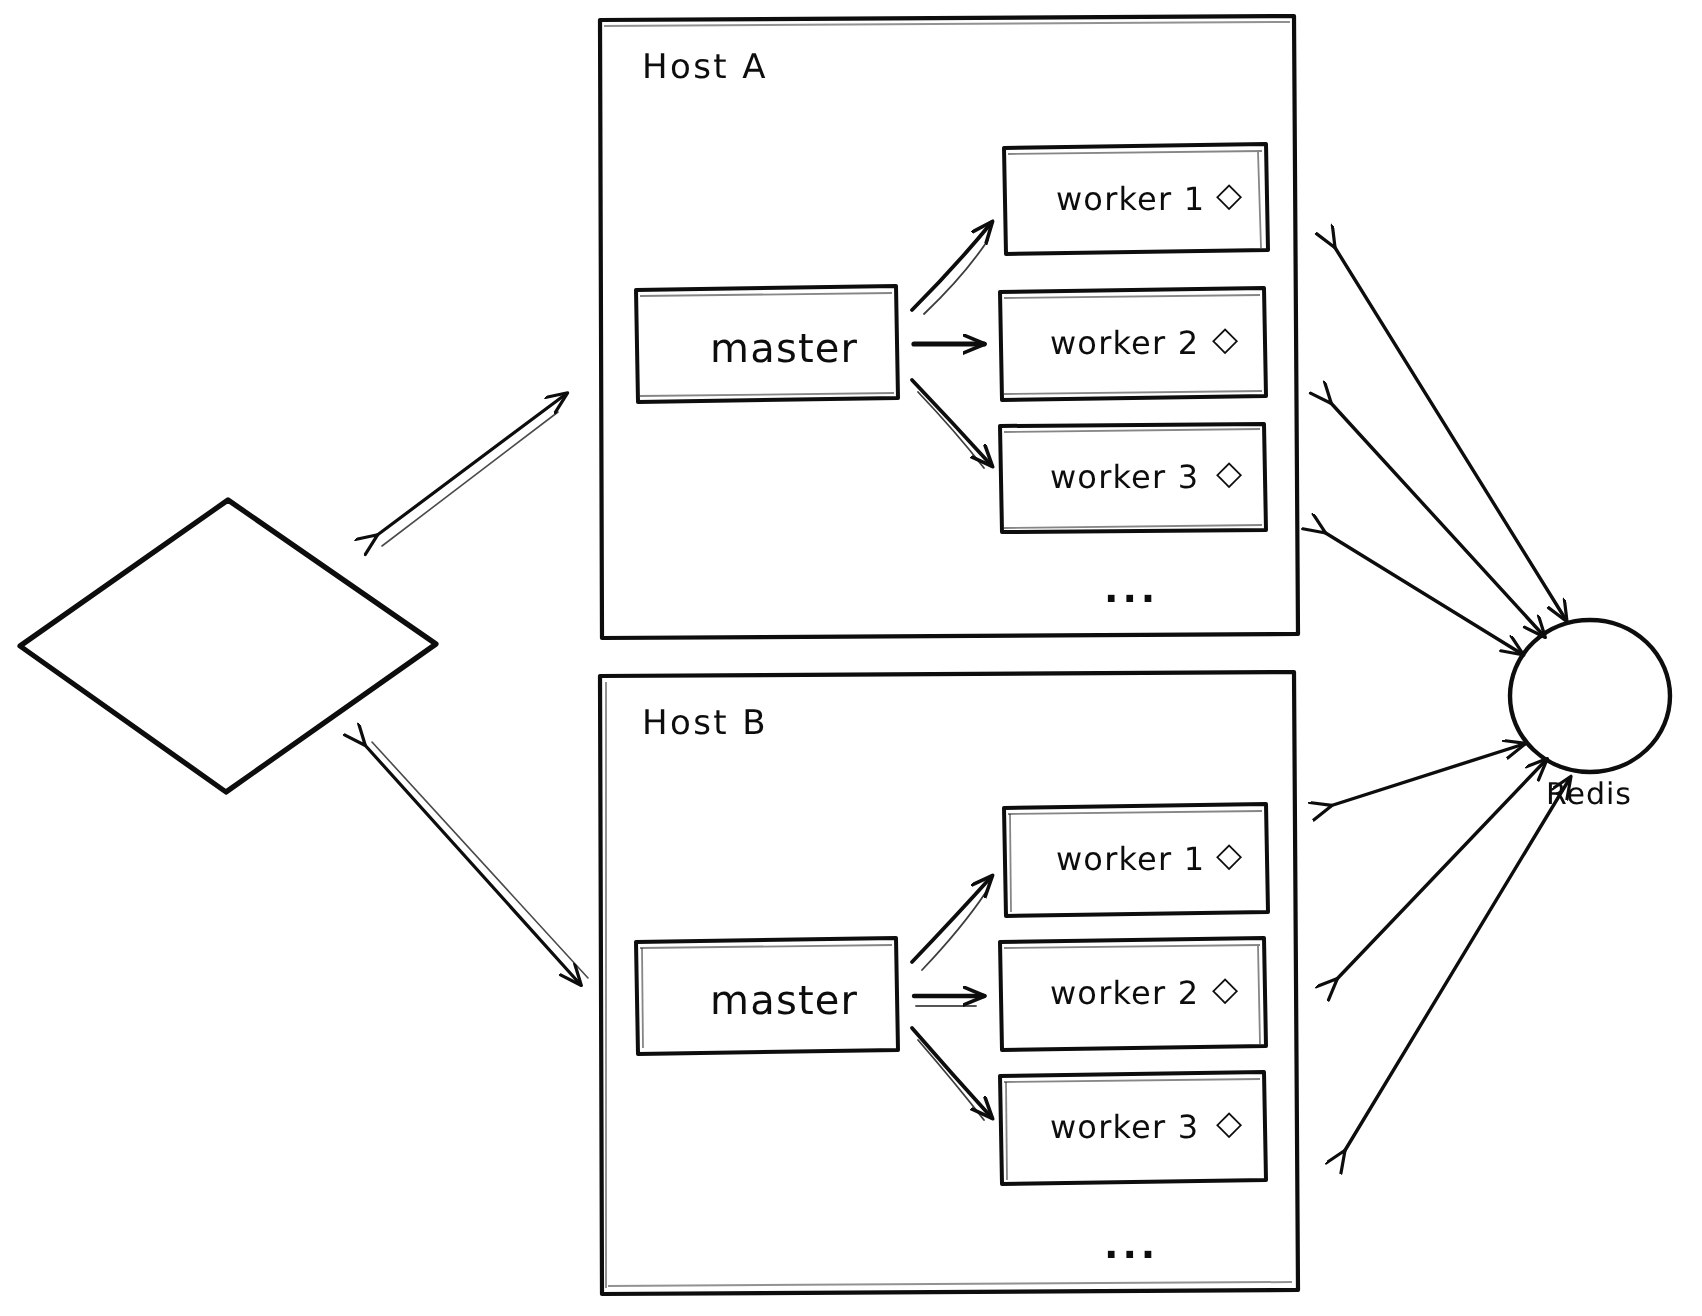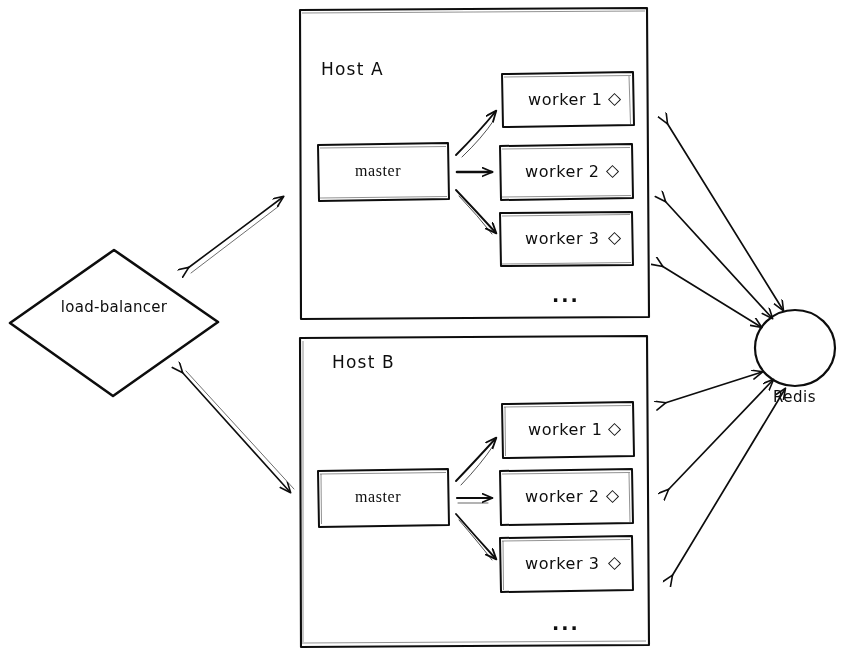--- a/index.html
+++ b/index.html
@@ -27,23 +27,22 @@
     color: #0d0d0d;
     white-space: nowrap;
     pointer-events: none;
     font-family: "DejaVu Sans", sans-serif;
   }
   .host-label {
     font-size: 17px;
     letter-spacing: 1.2px;
   }
   .box-label {
-    font-size: 16px;
+    font-size: 20px;
     letter-spacing: 0.6px;
-    font-family: Liberation Serif, serif;
   }
   .worker-label {
     font-size: 16px;
     letter-spacing: 0.6px;
     margin-left: 13px;
   }
   .redis-label {
     font-size: 15px;
     letter-spacing: 0.5px;
     margin-top: 48px;
@@ -190,49 +189,48 @@
       <path d="M665,403 L762,372" fill="none" stroke="#0d0d0d" stroke-width="1.7" stroke-linecap="round" marker-start="url(#ah2)" marker-end="url(#ah2)"></path>
     </g>
     <g>
       <path d="M668,490 L773,380" fill="none" stroke="#0d0d0d" stroke-width="1.7" stroke-linecap="round" marker-start="url(#ah2)" marker-end="url(#ah2)"></path>
     </g>
     <g>
       <path d="M672,576 L785,389" fill="none" stroke="#0d0d0d" stroke-width="1.7" stroke-linecap="round" marker-start="url(#ah2)" marker-end="url(#ah2)"></path>
     </g>
   </svg>
 
-  <div class="lbl host-label" style="left:321px; top:24px;margin-top:35px;">Host A</div>
+  <div class="lbl host-label" style="left:321px; top:24px;">Host A</div>
 
   <div class="lbl box-label" style="left:355px; top:162px;">master</div>
 
   <div class="lbl worker-label" style="left:515px; top:90px;">worker 1</div>
   <div class="lbl diamond-glyph" style="left:608px; top:88px;">◇</div>
 
   <div class="lbl worker-label" style="left:512px; top:162px;">worker 2</div>
   <div class="lbl diamond-glyph" style="left:606px; top:160px;">◇</div>
 
   <div class="lbl worker-label" style="left:512px; top:229px;">worker 3</div>
   <div class="lbl diamond-glyph" style="left:608px; top:227px;">◇</div>
 
   <div class="lbl ellipsis" style="left:552px; top:284px;">...</div>
 
-  <div class="lbl host-label" style="left:332px; top:352px;">Host B</div>
+  <div class="lbl host-label" style="left:321px; top:352px;">Host B</div>
 
   <div class="lbl box-label" style="left:355px; top:488px;">master</div>
 
   <div class="lbl worker-label" style="left:515px; top:420px;">worker 1</div>
   <div class="lbl diamond-glyph" style="left:608px; top:418px;">◇</div>
 
   <div class="lbl worker-label" style="left:512px; top:487px;">worker 2</div>
   <div class="lbl diamond-glyph" style="left:606px; top:485px;">◇</div>
 
   <div class="lbl worker-label" style="left:512px; top:554px;">worker 3</div>
   <div class="lbl diamond-glyph" style="left:608px; top:552px;">◇</div>
 
   <div class="lbl ellipsis" style="left:552px; top:612px;">...</div>
 
   <div class="lbl lb-label" style="left:24px; top:298px; width:180px;">
-    <div>load-balancer</div>
   </div>
 
   <div class="lbl redis-label" style="left:773px; top:340px;">Redis</div>
 
 </div>
 
 </body></html>

